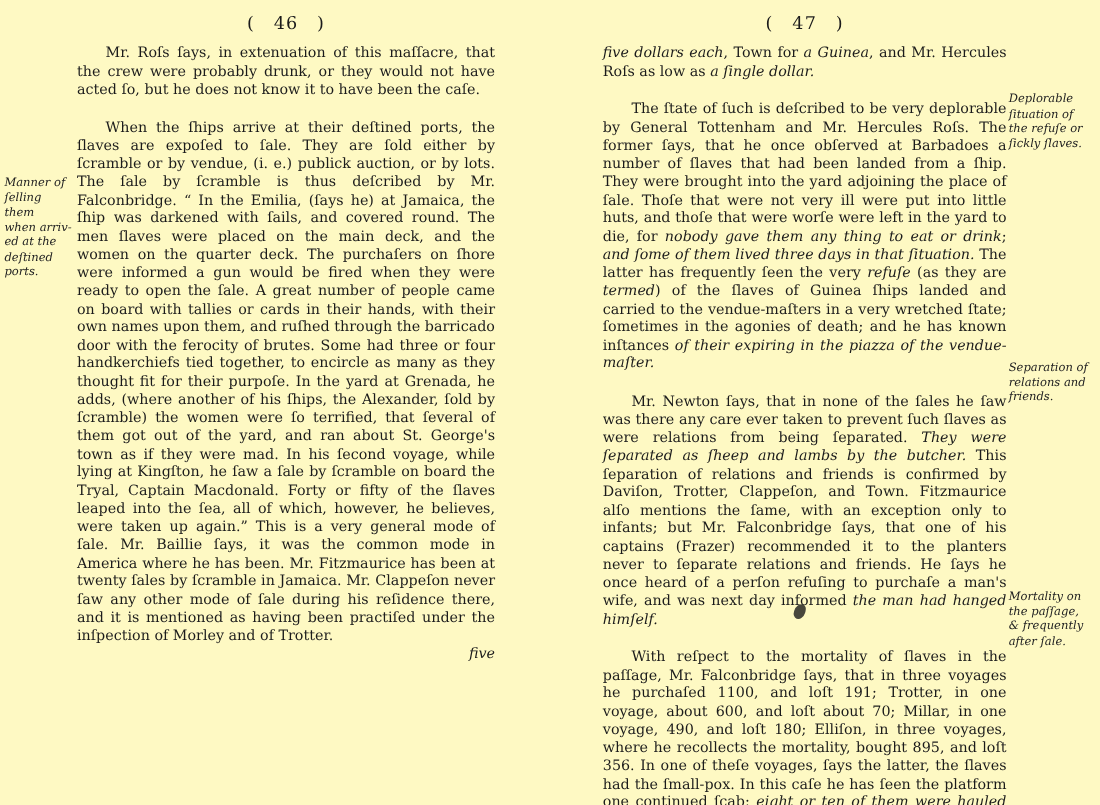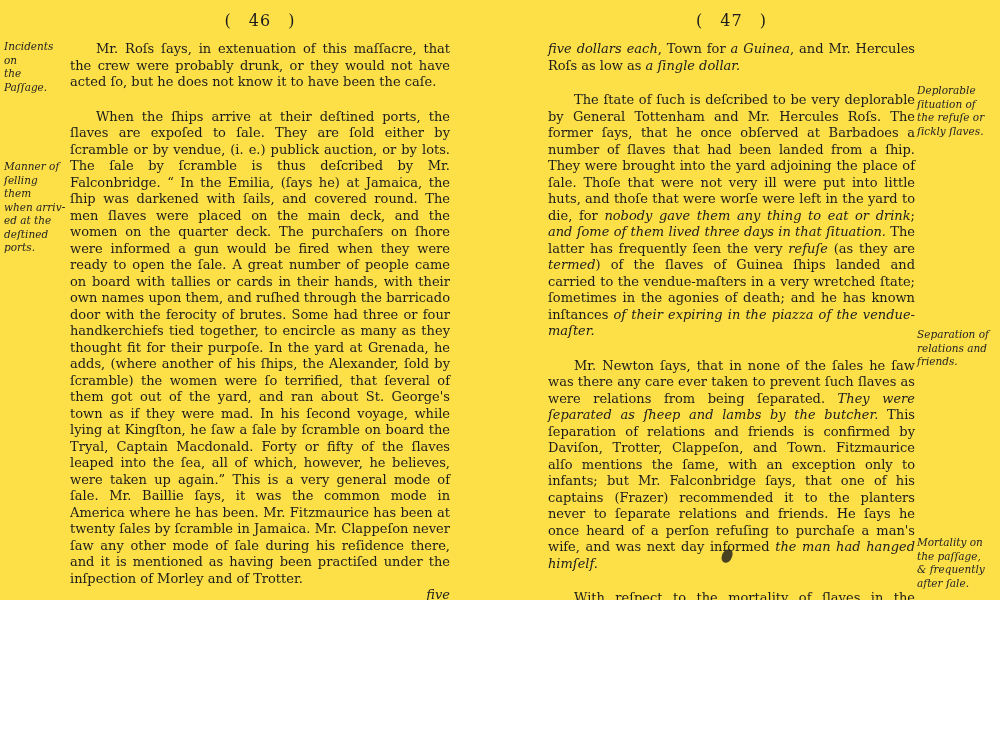--- a/index.html
+++ b/index.html
@@ -1,18 +1,18 @@
 <!DOCTYPE html>
 <html><head>
 <meta charset="utf-8">
 <style>
   html, body { margin:0; padding:0; }
   .scan {
-    position:relative; width:1000px; height:600px;
-    background:#fde047; color:#1b1b1b;
+    position:relative; width:1000px; height:732px;
+    background:#fef9c3; color:#1b1b1b;
     font-family:"DejaVu Serif", serif;
     overflow:hidden;
   }
   .page { position:absolute; top:0; height:732px; }
   .page-46 { left:0; width:500px; }
   .page-47 { left:500px; width:500px; }
 
   .page-header {
     position:absolute; top:11px; font-size:16px;
     text-align:center; word-spacing:11px; letter-spacing:1px;
@@ -52,22 +52,20 @@
   }
 </style>
 </head>
 <body>
 
 <div class="scan">
 
   <div class="page page-46">
     <div class="page-header">( 46 )</div>
 
-    <div class="margin-note" style="top:40px">Incidents on
-the Paſſage.</div>
     <div class="margin-note" style="top:160px">Manner of
 ſelling them
 when arriv-
 ed at the
 deſtined ports.</div>
 
     <div class="text-block">
       <p class="para">Mr. Roſs ſays, in extenuation of this maſſacre, that the crew were probably drunk, or they would not have acted ſo, but he does not know it to have been the caſe.</p>
       <p class="para spaced">When the ſhips arrive at their deſtined ports, the ſlaves are expoſed to ſale. They are ſold either by ſcramble or by vendue, (i. e.) publick auction, or by lots. The ſale by ſcramble is thus deſcribed by Mr. Falconbridge. “ In the Emilia, (ſays he) at Jamaica, the ſhip was darkened with ſails, and covered round. The men ſlaves were placed on the main deck, and the women on the quarter deck. The purchaſers on ſhore were informed a gun would be fired when they were ready to open the ſale. A great number of people came on board with tallies or cards in their hands, with their own names upon them, and ruſhed through the barricado door with the ferocity of brutes. Some had three or four handkerchiefs tied together, to encircle as many as they thought fit for their purpoſe. In the yard at Grenada, he adds, (where another of his ſhips, the Alexander, ſold by ſcramble) the women were ſo terrified, that ſeveral of them got out of the yard, and ran about St. George's town as if they were mad. In his ſecond voyage, while lying at Kingſton, he ſaw a ſale by ſcramble on board the Tryal, Captain Macdonald. Forty or fifty of the ſlaves leaped into the ſea, all of which, however, he believes, were taken up again.” This is a very general mode of ſale. Mr. Baillie ſays, it was the common mode in America where he has been. Mr. Fitzmaurice has been at twenty ſales by ſcramble in Jamaica. Mr. Clappeſon never ſaw any other mode of ſale during his reſidence there, and it is mentioned as having been practiſed under the inſpection of Morley and of Trotter.</p>
       <div class="catchword">five</div>

